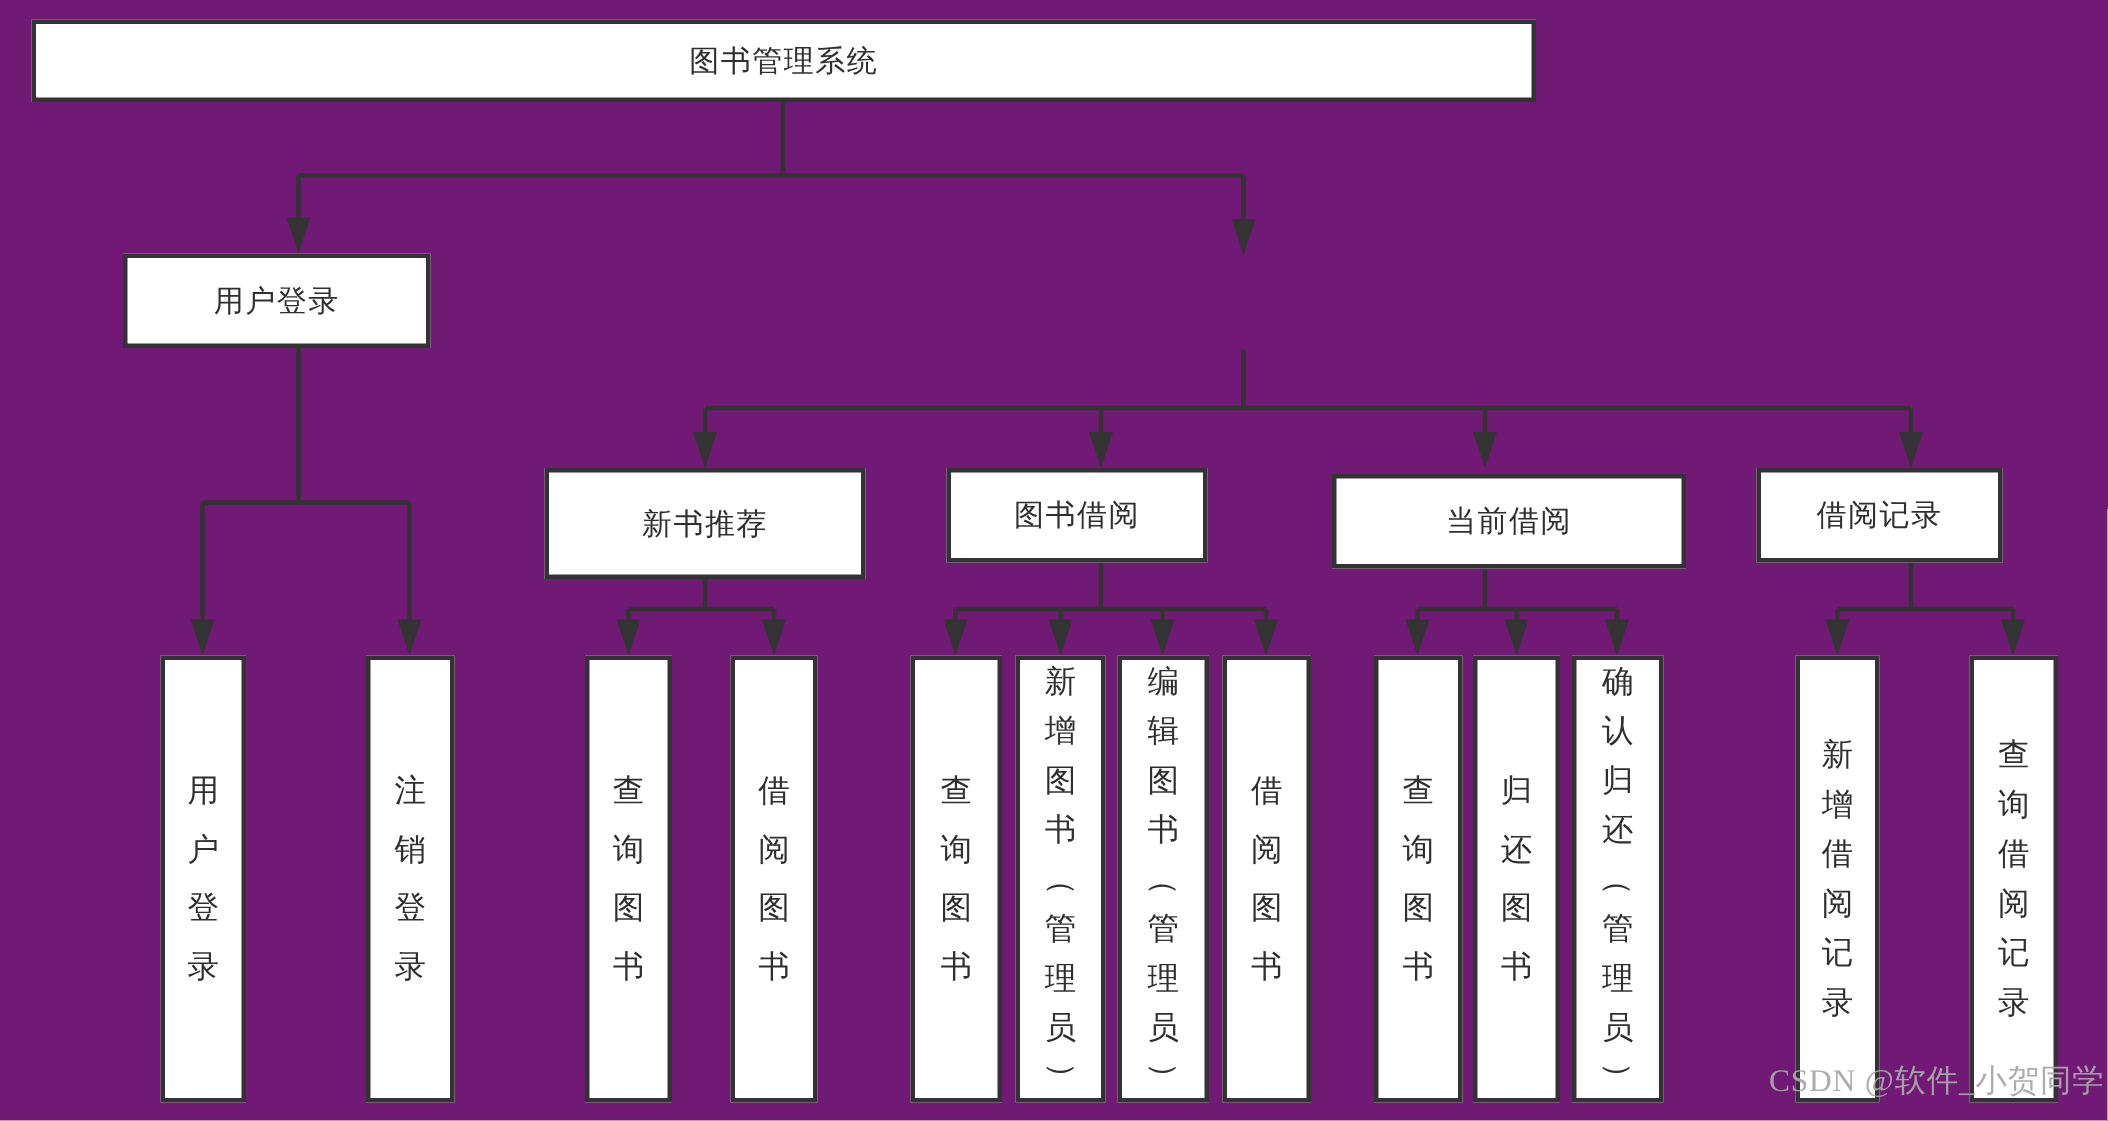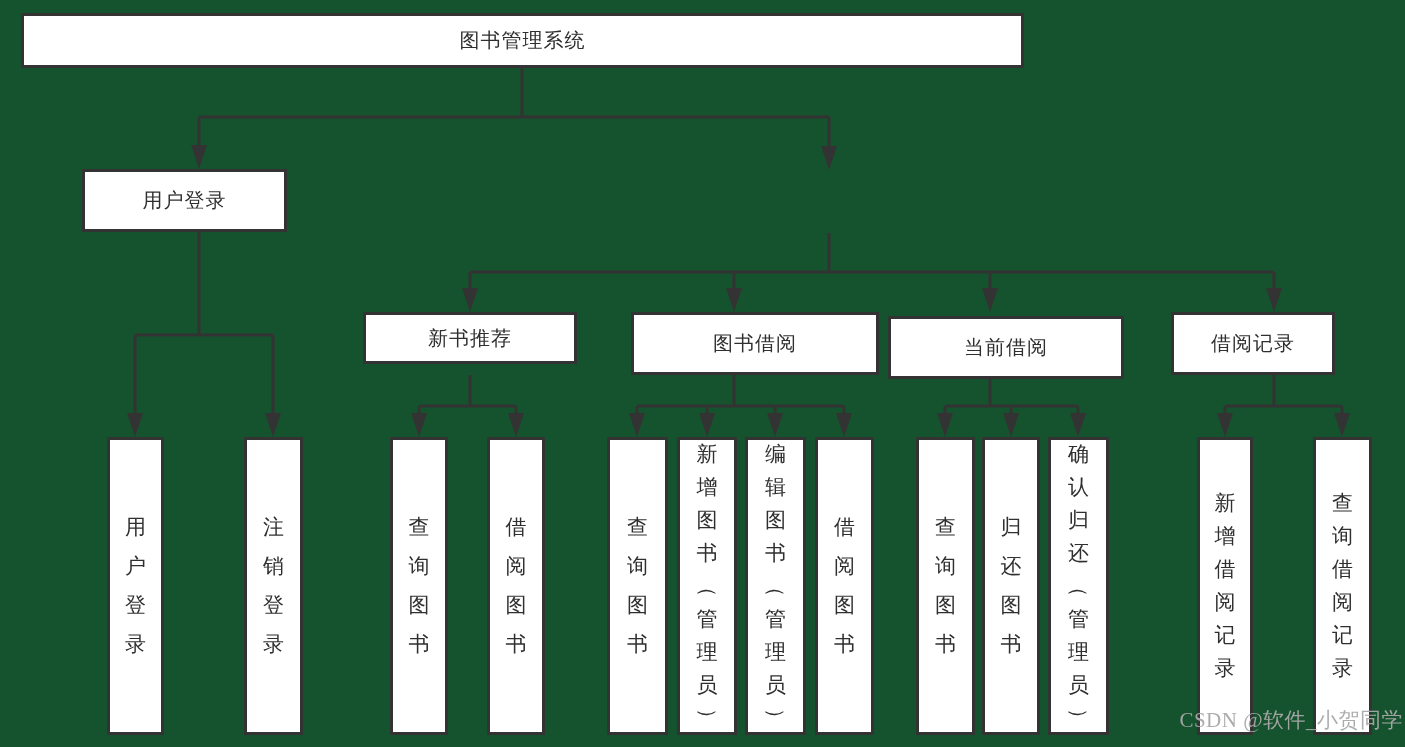--- a/index.html
+++ b/index.html
@@ -1,36 +1,36 @@
 <!DOCTYPE html>
 <html><head>
 <meta charset="utf-8">
 <style>
   html,body{margin:0;padding:0;background:#ffffff;}
   #canvas{
-    position:relative;width:1405px;height:747px;background:#14532d;overflow:hidden;
+    position:relative;width:1405px;height:747px;background:#701a75;overflow:hidden;
     font-family:"DejaVu Sans","Liberation Sans",sans-serif;
   }
   svg.wires{position:absolute;left:0;top:0;width:1405px;height:747px;pointer-events:none;}
   svg.wires path{stroke:#333333;stroke-width:3;fill:none;}
   svg.wires polygon{fill:#333333;stroke:none;}
   .box{
     position:absolute;box-sizing:border-box;border:3px solid #333333;background:#ffffff;
     display:flex;align-items:center;justify-content:center;
     color:#2f2f2f;font-size:20px;letter-spacing:1px;
   }
   .vbox{flex-direction:column;font-size:21px;letter-spacing:0;}
   .vbox span{display:block;line-height:1;height:21px;text-align:center;}
   .vbox span.rot{transform:rotate(90deg);}
   
   .b-root{left:21px;top:13px;width:1003px;height:55px;}
   .b-userlogin{left:82px;top:169px;width:205px;height:63px;}
   .b-bookmgmt{left:712px;top:170px;width:233px;height:63px;}
-  .b-newbook{left:363px;top:312px;width:214px;height:52px;}
-  .b-borrow{left:631px;top:312px;width:248px;height:63px;}
+  .b-newbook{left:363px;top:312px;width:214px;height:74px;}
+  .b-borrow{left:631px;top:312px;width:174px;height:63px;}
   .b-current{left:888px;top:316px;width:236px;height:63px;}
   .b-record{left:1171px;top:312px;width:164px;height:63px;}
   .leaf{top:437px;height:298px;}
   .l-ul1{left:107px;width:57px;}
   .l-ul2{left:244px;width:59px;}
   .l-nb1{left:390px;width:58px;}
   .l-nb2{left:487px;width:58px;}
   .l-bb1{left:607px;width:61px;}
   .l-bb2{left:677px;width:60px;}
   .l-bb3{left:745px;width:61px;}

